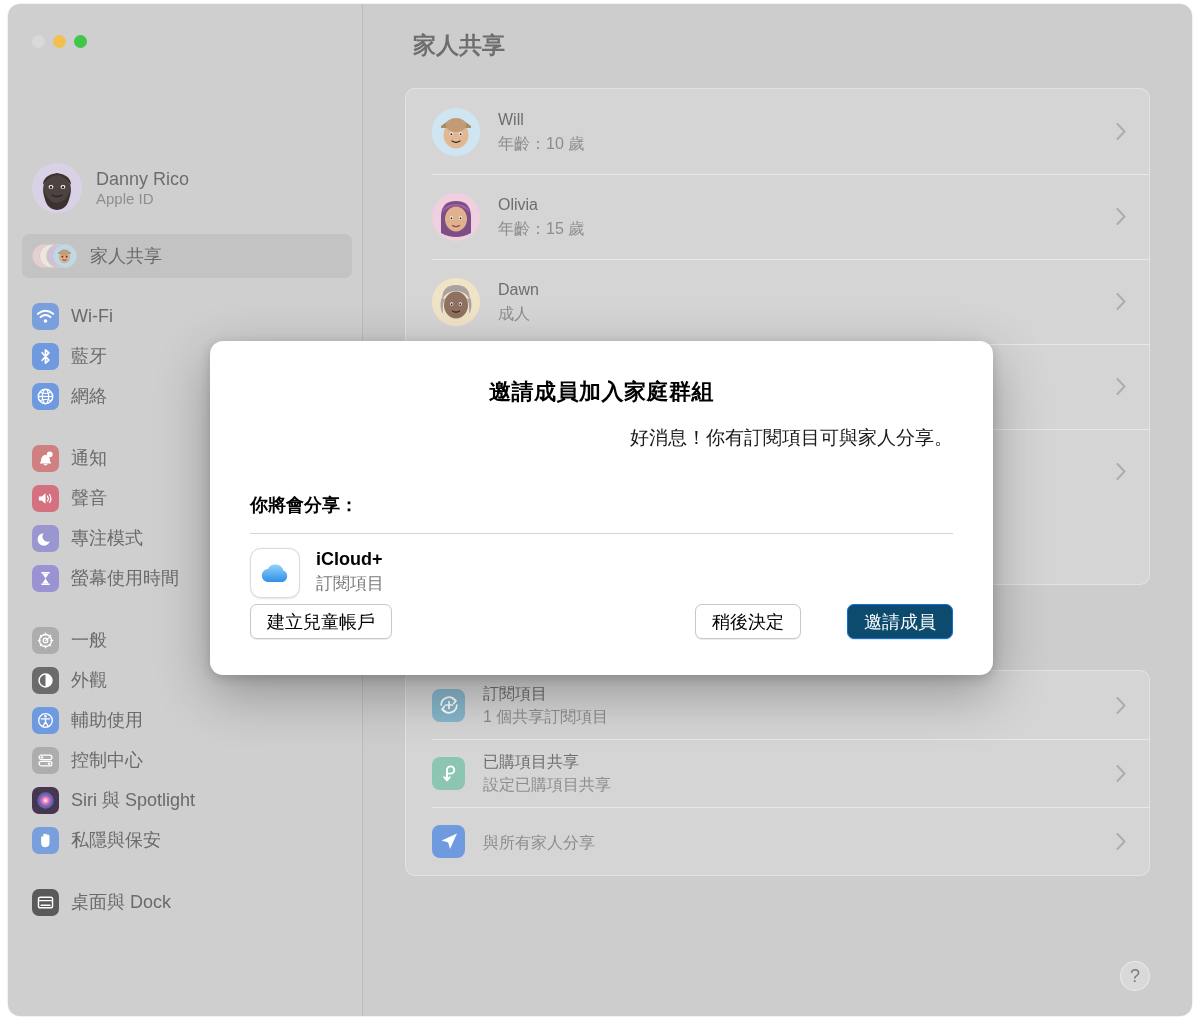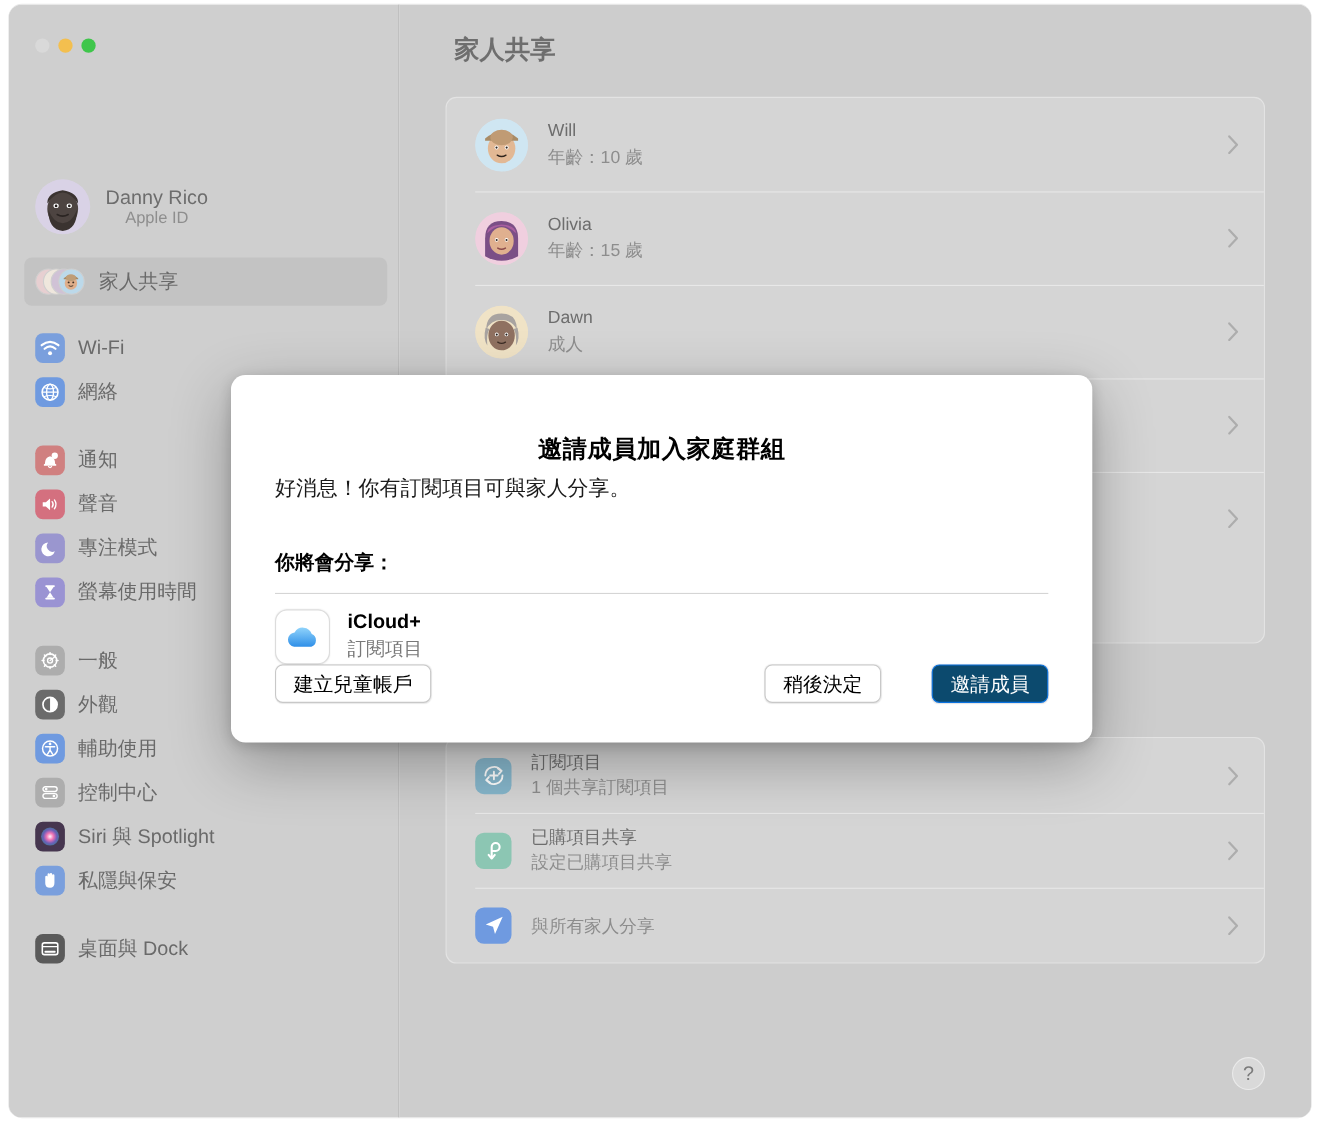--- a/index.html
+++ b/index.html
@@ -58,21 +58,20 @@
   .search-ico { width: 17px; height: 17px; flex: 0 0 17px; opacity: .52; }
   .search-ph { color: #9a9a9a; font-size: 17px; }
 
   .sb-account {
     position: absolute;
     left: 14px; top: 156px;
     width: 330px; height: 56px;
     display: flex; align-items: center; gap: 14px;
     padding: 0 10px;
     border-radius: 8px;
-    text-align: center;
   }
   .avatar-lg {
     width: 50px; height: 50px; border-radius: 50%;
     flex: 0 0 50px; overflow: hidden;
     background: #d8d2e2;
   }
   .acct-txt { display: flex; flex-direction: column; line-height: 1.12; }
   .acct-name { font-size: 18px; color: #6d6d6d; }
   .acct-sub  { font-size: 15px; color: #8e8e8e; margin-top: 2px; }
 
@@ -173,25 +172,25 @@
     position: absolute;
     left: 210px; top: 341px;
     width: 783px; height: 334px;
     background: #ffffff;
     border-radius: 13px;
     box-shadow: 0 18px 54px rgba(0,0,0,0.30), 0 3px 12px rgba(0,0,0,0.16);
     padding: 0 40px;
   }
   .m-title {
     text-align: center; font-size: 22px; font-weight: bold;
-    color: #000; margin-top: 52px; letter-spacing: .5px;
+    color: #000; margin-top: 36px; letter-spacing: .5px;
   }
   .m-sub {
-    text-align: left; font-size: 19px; color: #1a1a1a;
-    margin-top: 8px;
+    text-align: right; font-size: 19px; color: #1a1a1a;
+    margin-top: 18px;
   }
   .m-share-label {
     font-size: 18px; font-weight: bold; color: #000;
     margin-top: 42px;
   }
   .m-divider { height: 1px; background: #d5d5d5; margin-top: 16px; }
   .m-item { display: flex; align-items: flex-start; gap: 16px; margin-top: 14px; }
   .m-item-icon {
     width: 50px; height: 50px; border-radius: 11px;
     background: #ffffff;
@@ -293,20 +292,28 @@
                   <path d="M2 7.2 Q10 .8 18 7.2" stroke="#fff" stroke-width="2.1" fill="none" stroke-linecap="round"></path>
                   <path d="M4.8 10.6 Q10 6.2 15.2 10.6" stroke="#fff" stroke-width="2.1" fill="none" stroke-linecap="round"></path>
                   <circle cx="10" cy="14.8" r="1.9" fill="#fff"></circle>
                 </svg>
             </span>
             <span class="sb-name">Wi-Fi</span>
           </div>
           <div class="sb-item">
             <span class="sb-icon" style="background:#6f9ae0">
               <svg viewBox="0 0 20 20">
+                  <path d="M6.5 6 L13.5 13.8 L10 17 L10 3 L13.5 6.2 L6.5 14" stroke="#fff" stroke-width="1.8" fill="none" stroke-linejoin="round" stroke-linecap="round"></path>
+                </svg>
+            </span>
+            <span class="sb-name">藍牙</span>
+          </div>
+          <div class="sb-item">
+            <span class="sb-icon" style="background:#6f9ae0">
+              <svg viewBox="0 0 20 20">
                   <circle cx="10" cy="10" r="7.6" fill="none" stroke="#fff" stroke-width="1.5"></circle>
                   <ellipse cx="10" cy="10" rx="3.3" ry="7.6" fill="none" stroke="#fff" stroke-width="1.3"></ellipse>
                   <line x1="2.4" y1="10" x2="17.6" y2="10" stroke="#fff" stroke-width="1.3"></line>
                   <path d="M4 5.6 Q10 8 16 5.6" stroke="#fff" stroke-width="1.1" fill="none"></path>
                   <path d="M4 14.4 Q10 12 16 14.4" stroke="#fff" stroke-width="1.1" fill="none"></path>
                 </svg>
             </span>
             <span class="sb-name">網絡</span>
           </div>
         </div>

